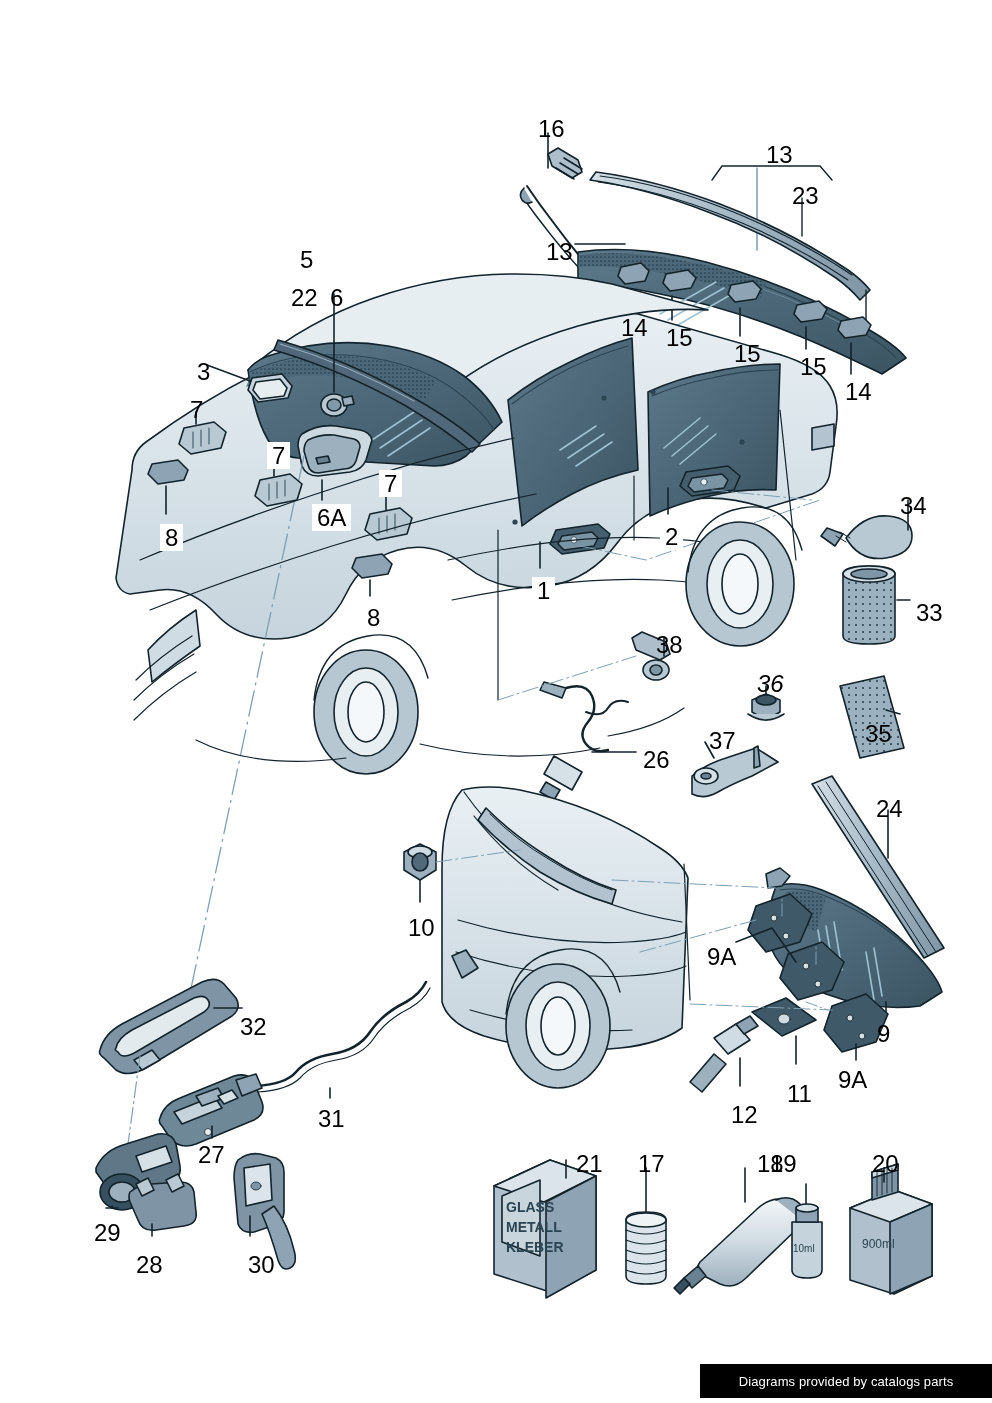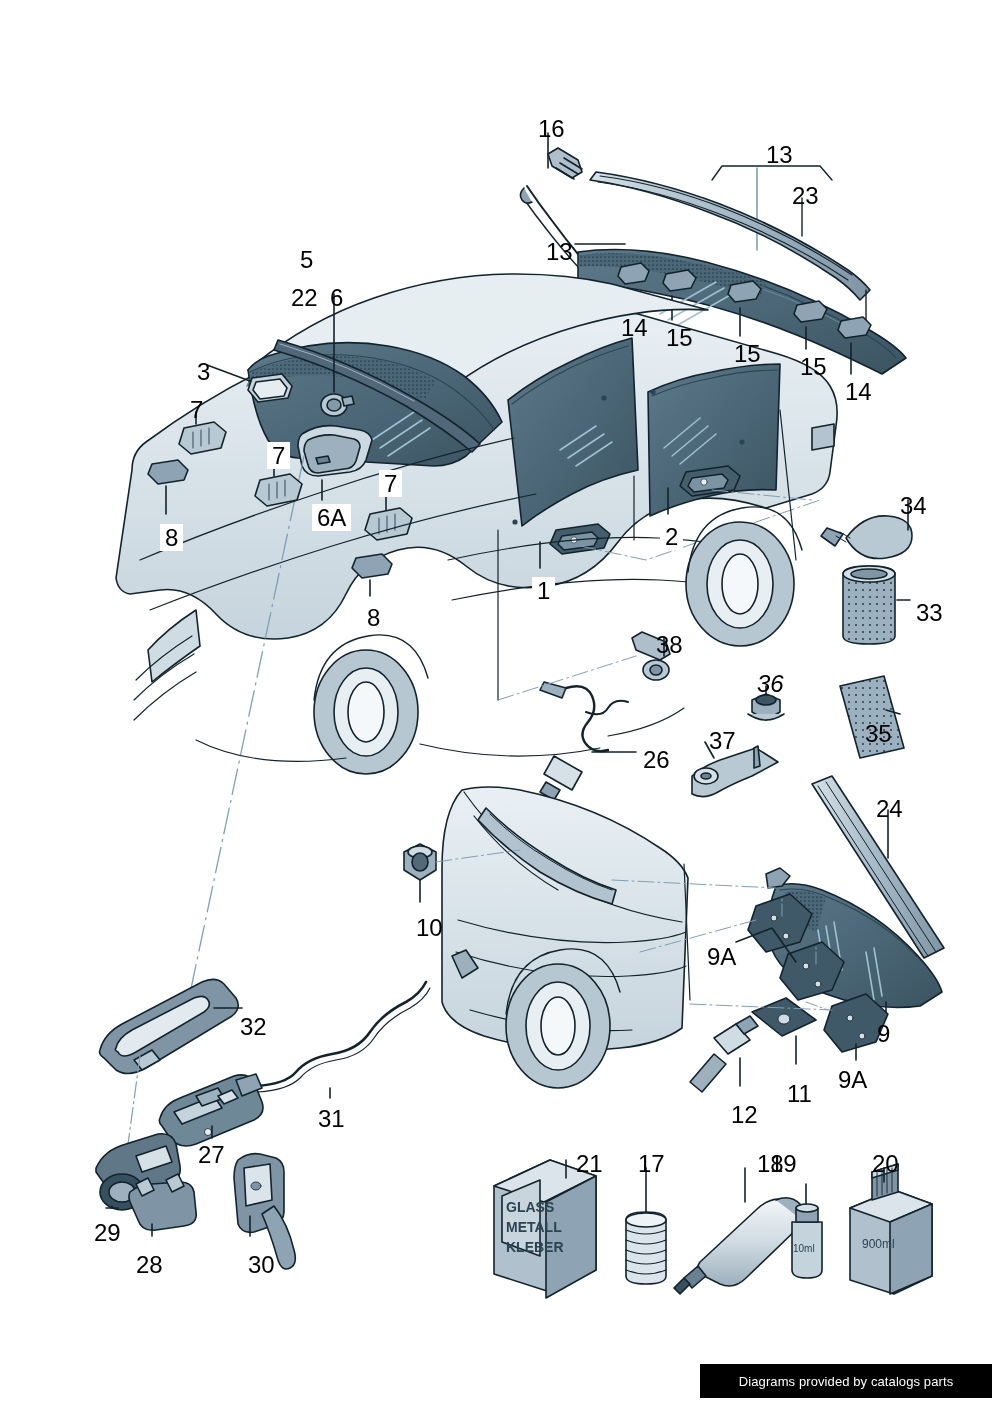--- a/index.html
+++ b/index.html
@@ -439,21 +439,21 @@
       <div class="lbl boxed" style="left: 532px; top: 577px;">1</div>
       <div class="lbl boxed" style="left: 660px; top: 523px;">2</div>
       <div class="lbl" style="left: 900px; top: 494px;">34</div>
       <div class="lbl" style="left: 916px; top: 601px;">33</div>
       <div class="lbl" style="left: 656px; top: 633px;">38</div>
       <div class="lbl" style="left: 757px; top: 672px; font-style: italic;">36</div>
       <div class="lbl" style="left: 865px; top: 722px;">35</div>
       <div class="lbl" style="left: 709px; top: 729px;">37</div>
       <div class="lbl" style="left: 643px; top: 748px;">26</div>
       <div class="lbl" style="left: 876px; top: 797px;">24</div>
-      <div class="lbl" style="left: 408px; top: 916px; margin-left: 8px;">10</div>
+      <div class="lbl" style="left: 408px; top: 916px;">10</div>
       <div class="lbl" style="left: 707px; top: 945px;">9A</div>
       <div class="lbl" style="left: 877px; top: 1022px;">9</div>
       <div class="lbl" style="left: 838px; top: 1068px;">9A</div>
       <div class="lbl" style="left: 787px; top: 1082px;">11</div>
       <div class="lbl" style="left: 731px; top: 1103px;">12</div>
       <div class="lbl" style="left: 240px; top: 1015px;">32</div>
       <div class="lbl" style="left: 318px; top: 1107px;">31</div>
       <div class="lbl" style="left: 198px; top: 1143px;">27</div>
       <div class="lbl" style="left: 94px; top: 1221px;">29</div>
       <div class="lbl" style="left: 136px; top: 1253px;">28</div>

